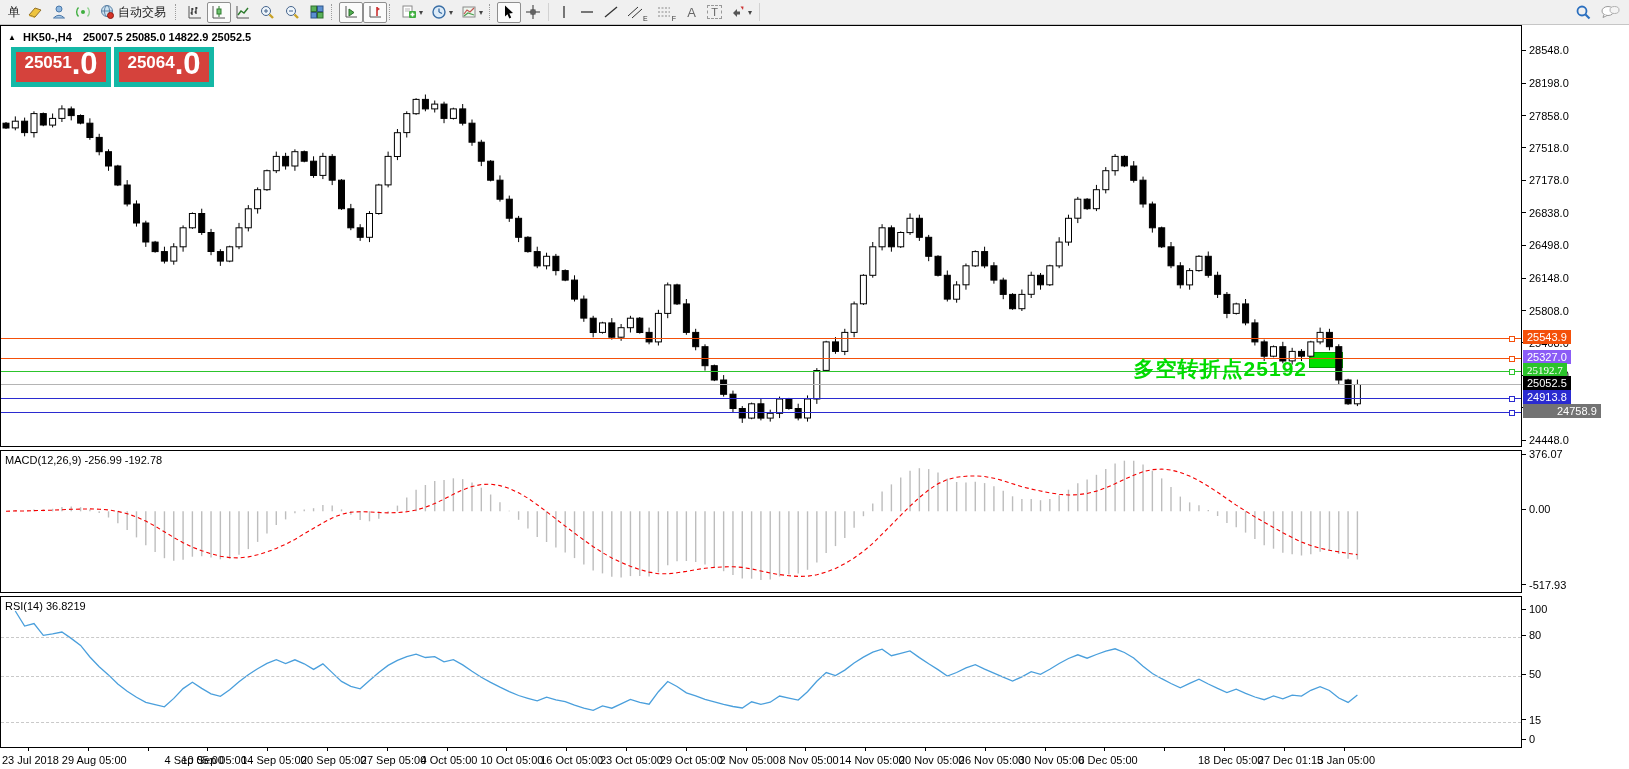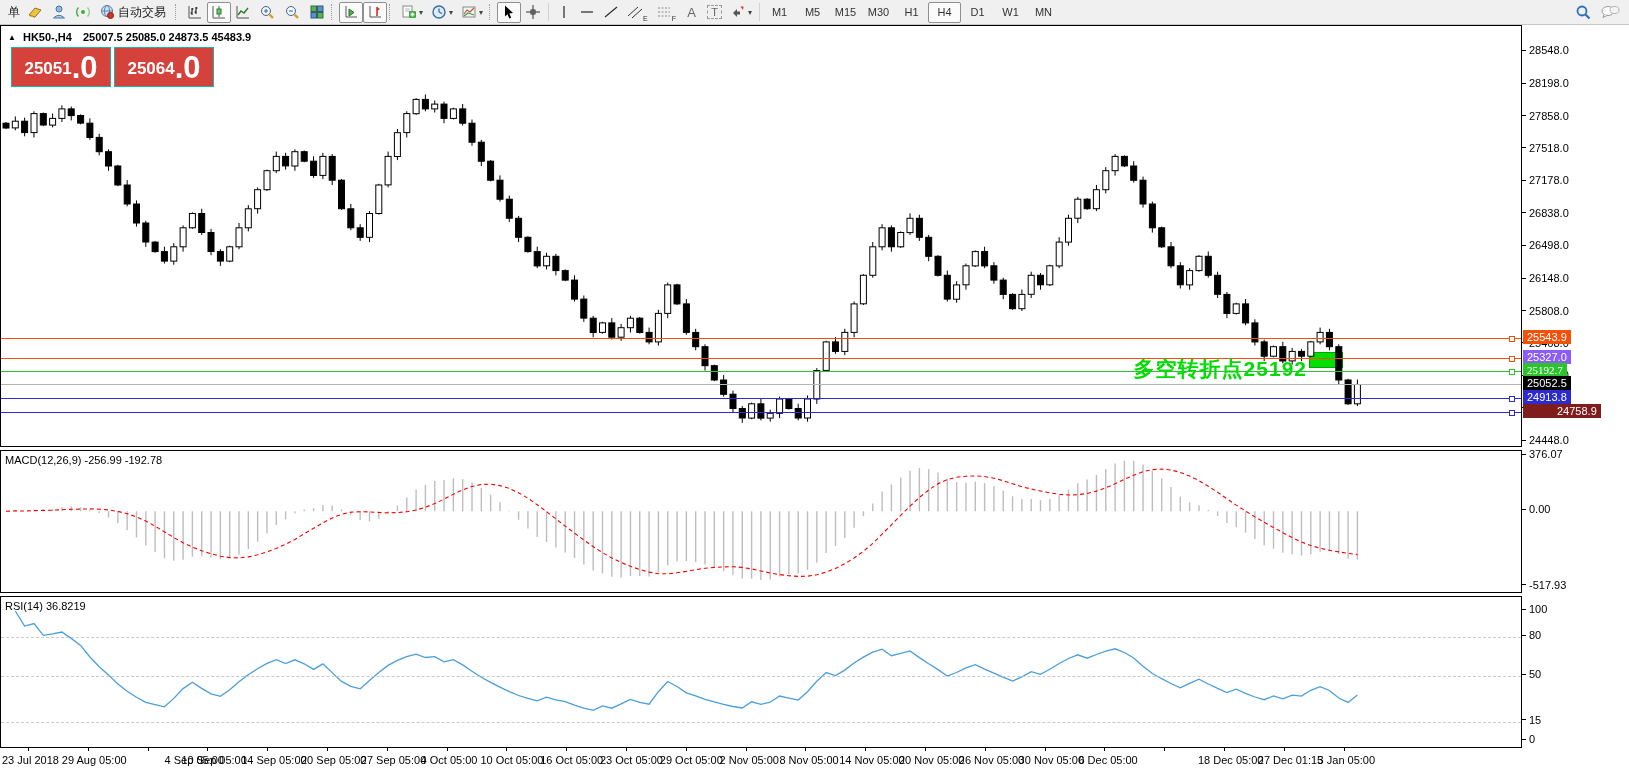--- a/index.html
+++ b/index.html
@@ -54,22 +54,22 @@
   .tp-btn{width:59px;background:#d5423c;border:1px solid #a8201c;color:#fff;font-size:13px;
     display:flex;align-items:center;justify-content:center}
   .tp-vol{width:85px;background:#fff;border:1px solid #9a9a9a;display:flex;align-items:stretch}
   .tp-vol input{flex:1;border:0;outline:none;font-size:13px;text-align:right;padding-right:4px;
     font-family:"Liberation Sans",sans-serif;min-width:0}
   .tp-spin{width:15px;background:#ececec;border-left:1px solid #b5b5b5;border-right:1px solid #b5b5b5;
     font-size:7px;color:#333;display:flex;align-items:center;justify-content:center}
   .tp-spin:first-child{border-left:0}
   .tp-spin:last-child{border-right:0}
   .tp-prices{display:flex;gap:3px;margin-top:-1px}
-  .tp-price{flex:1;height:40px;background:#d5423c;border:1px solid #14b8a6;color:#fff;
-    display:flex;align-items:flex-start;justify-content:center;padding-top:2px}
+  .tp-price{flex:1;height:40px;background:#d5423c;border:5px solid #14b8a6;color:#fff;
+    display:flex;align-items:flex-end;justify-content:center;padding-top:2px}
   .tp-price .main{font-size:17px;font-weight:bold;line-height:38px}
   .tp-price .frac{font-size:31px;font-weight:bold}
 </style>
 </head>
 <body>
 
 <div id="toolbar">
   <span class="tb-label">单</span>
   <span class="tbtn">
     <svg width="16" height="16">
@@ -245,31 +245,20 @@
   </span>
   <span class="tbtn">
     <svg width="16" height="16">
         <path d="M3 9 L7 13 L7 10.5 L10 10.5 L10 7.5 L7 7.5 L7 5 Z" fill="#555"></path>
         <path d="M13 6 L10.5 2.5 L13.5 2.5 Z" fill="#c33"></path>
       </svg>
     <span class="caret">▾</span>
   </span>
   <span class="sep"></span>
 
-  <span id="timeframe-bar" style="display:flex">
-      <span class="tf-btn">M1</span>
-      <span class="tf-btn">M5</span>
-      <span class="tf-btn">M15</span>
-      <span class="tf-btn">M30</span>
-      <span class="tf-btn">H1</span>
-      <span class="tf-btn active">H4</span>
-      <span class="tf-btn">D1</span>
-      <span class="tf-btn">W1</span>
-      <span class="tf-btn">MN</span>
-    </span>
 
   <span class="spacer"></span>
   <span class="tbtn">
     <svg width="17" height="17">
         <circle cx="7" cy="7" r="4.5" fill="none" stroke="#2a6fbf" stroke-width="1.8"></circle>
         <line x1="10.5" y1="10.5" x2="14.5" y2="14.5" stroke="#2a6fbf" stroke-width="2.2"></line>
       </svg>
   </span>
   <span class="tbtn">
     <svg width="20" height="16">
@@ -277,21 +266,21 @@
         <path d="M4 10.5 L3 13.5 L7 11.5" fill="#fff" stroke="#9a9a9a"></path>
         <ellipse cx="14.5" cy="6" rx="4.5" ry="3.5" fill="#f4f4f4" stroke="#b0b0b0"></ellipse>
       </svg>
   </span>
 </div>
 
 <div id="main-plot" class="plot">
   <div id="chart-title">
     <span class="tri">▲</span>
     <span>HK50-,H4</span>
-    <span style="margin-left:8px;font-weight:bold">25007.5 25085.0 24873.5 45483.9</span>
+    <span style="margin-left:8px;font-weight:bold">25007.5 25085.0 14822.9 25052.5</span>
   </div>
 
   <div id="trade-panel">
     <div class="tp-prices">
       <div class="tp-price">
         <span class="main">25051</span>
           <span class="frac">.0</span>
       </div>
       <div class="tp-price">
         <span class="main">25064</span>
@@ -793,21 +782,21 @@
     <div class="tick" style="top: 279.634px;"><i></i>25808.0</div>
     <div class="tick" style="top: 311.976px;"><i></i>25468.0</div>
     <div class="tick" style="top: 344.317px;"><i></i>25128.0</div>
     <div class="tick" style="top: 376.659px;"><i></i>24788.0</div>
     <div class="tick" style="top: 409px;"><i></i>24448.0</div>
     <div class="badge" style="top: 304.756px; background: rgb(244, 80, 10);">25543.9</div>
     <div class="badge" style="top: 325.388px; background: #8b5cf6;">25327.0</div>
     <div class="badge" style="top: 338.163px; background: rgb(44, 196, 44); font-family: Liberation Serif, serif;">25192.7</div>
     <div class="badge" style="top: 351.499px; background: rgb(0, 0, 0);">25052.5</div>
     <div class="badge" style="top: 364.692px; background: rgb(43, 43, 208);">24913.8</div>
-    <div class="badge" style="top: 379.427px; background: #7f1d1d; padding-left: 34px;">24758.9</div>
+    <div class="badge" style="top: 379.427px; background: #737373; padding-left: 34px;">24758.9</div>
     <div class="tick" style="top: 423.488px;"><i></i>376.07</div>
     <div class="tick" style="top: 478.298px;"><i></i>0.00</div>
     <div class="tick" style="top: 553.783px;"><i></i>-517.93</div>
     <div class="tick" style="top: 578px;"><i></i>100</div>
     <div class="tick" style="top: 604px;"><i></i>80</div>
     <div class="tick" style="top: 643px;"><i></i>50</div>
     <div class="tick" style="top: 688.5px;"><i></i>15</div>
     <div class="tick" style="top: 708px;"><i></i>0</div>
   </div>
 <div id="date-axis">

